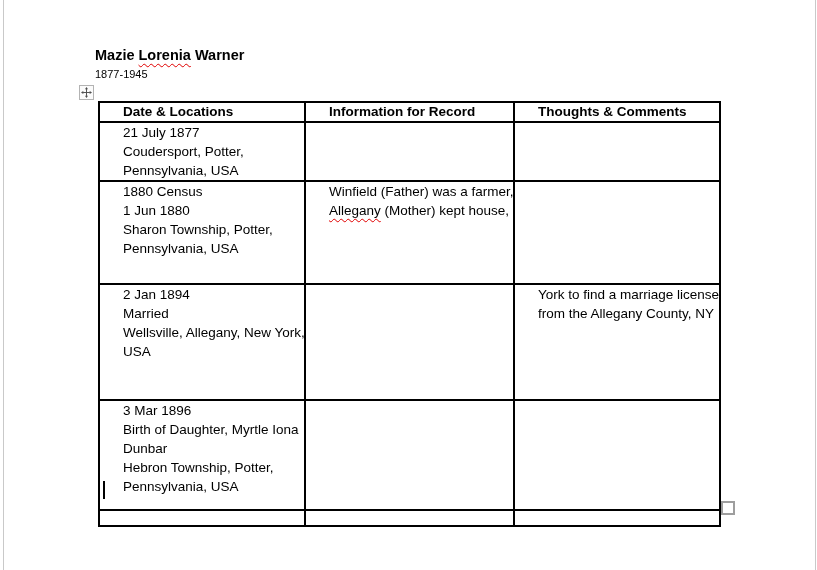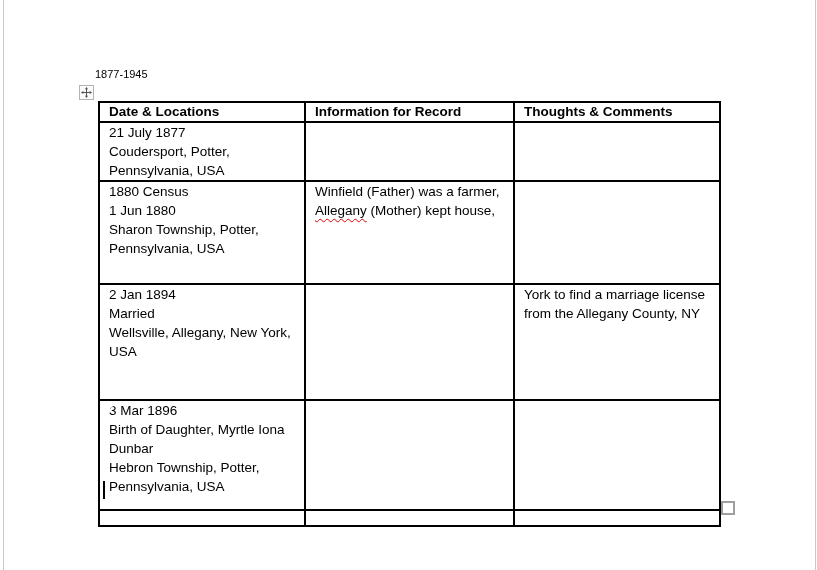--- a/index.html
+++ b/index.html
@@ -77,21 +77,21 @@
     width: 621px;
     border-collapse: collapse;
     table-layout: fixed;
   }
   .record-table col.c1 { width: 206px; }
   .record-table col.c2 { width: 209px; }
   .record-table col.c3 { width: 206px; }
   .record-table th, .record-table td {
     border: 2px solid #000000;
     vertical-align: top;
-    padding: 0 9px;
+    padding: 0 23px;
     font-size: 13.5px;
     line-height: 19px;
     white-space: pre;
     overflow: hidden;
   }
   .record-table th {
     font-weight: bold;
     text-align: left;
     height: 20px;
     line-height: 18px;
@@ -121,20 +121,21 @@
     background: #000000;
   }
 </style>
 </head>
 <body>
 
 <div class="page">
   <div class="page-edge left"></div>
   <div class="page-edge right"></div>
 
+  <div class="doc-title">Mazie <span class="misspell">Lorenia</span> Warner</div>
   <div class="doc-years">1877-1945</div>
 
   <div class="move-handle">
     <span>
       <svg width="11" height="11" viewBox="0 0 16 16">
         <g stroke="#4d4d4d" stroke-width="1.4" fill="#4d4d4d">
           <line x1="8" y1="3" x2="8" y2="13"></line>
           <line x1="3" y1="8" x2="13" y2="8"></line>
           <path d="M8 0 L5.8 3.4 L10.2 3.4 Z" stroke="none"></path>
           <path d="M8 16 L5.8 12.6 L10.2 12.6 Z" stroke="none"></path>

